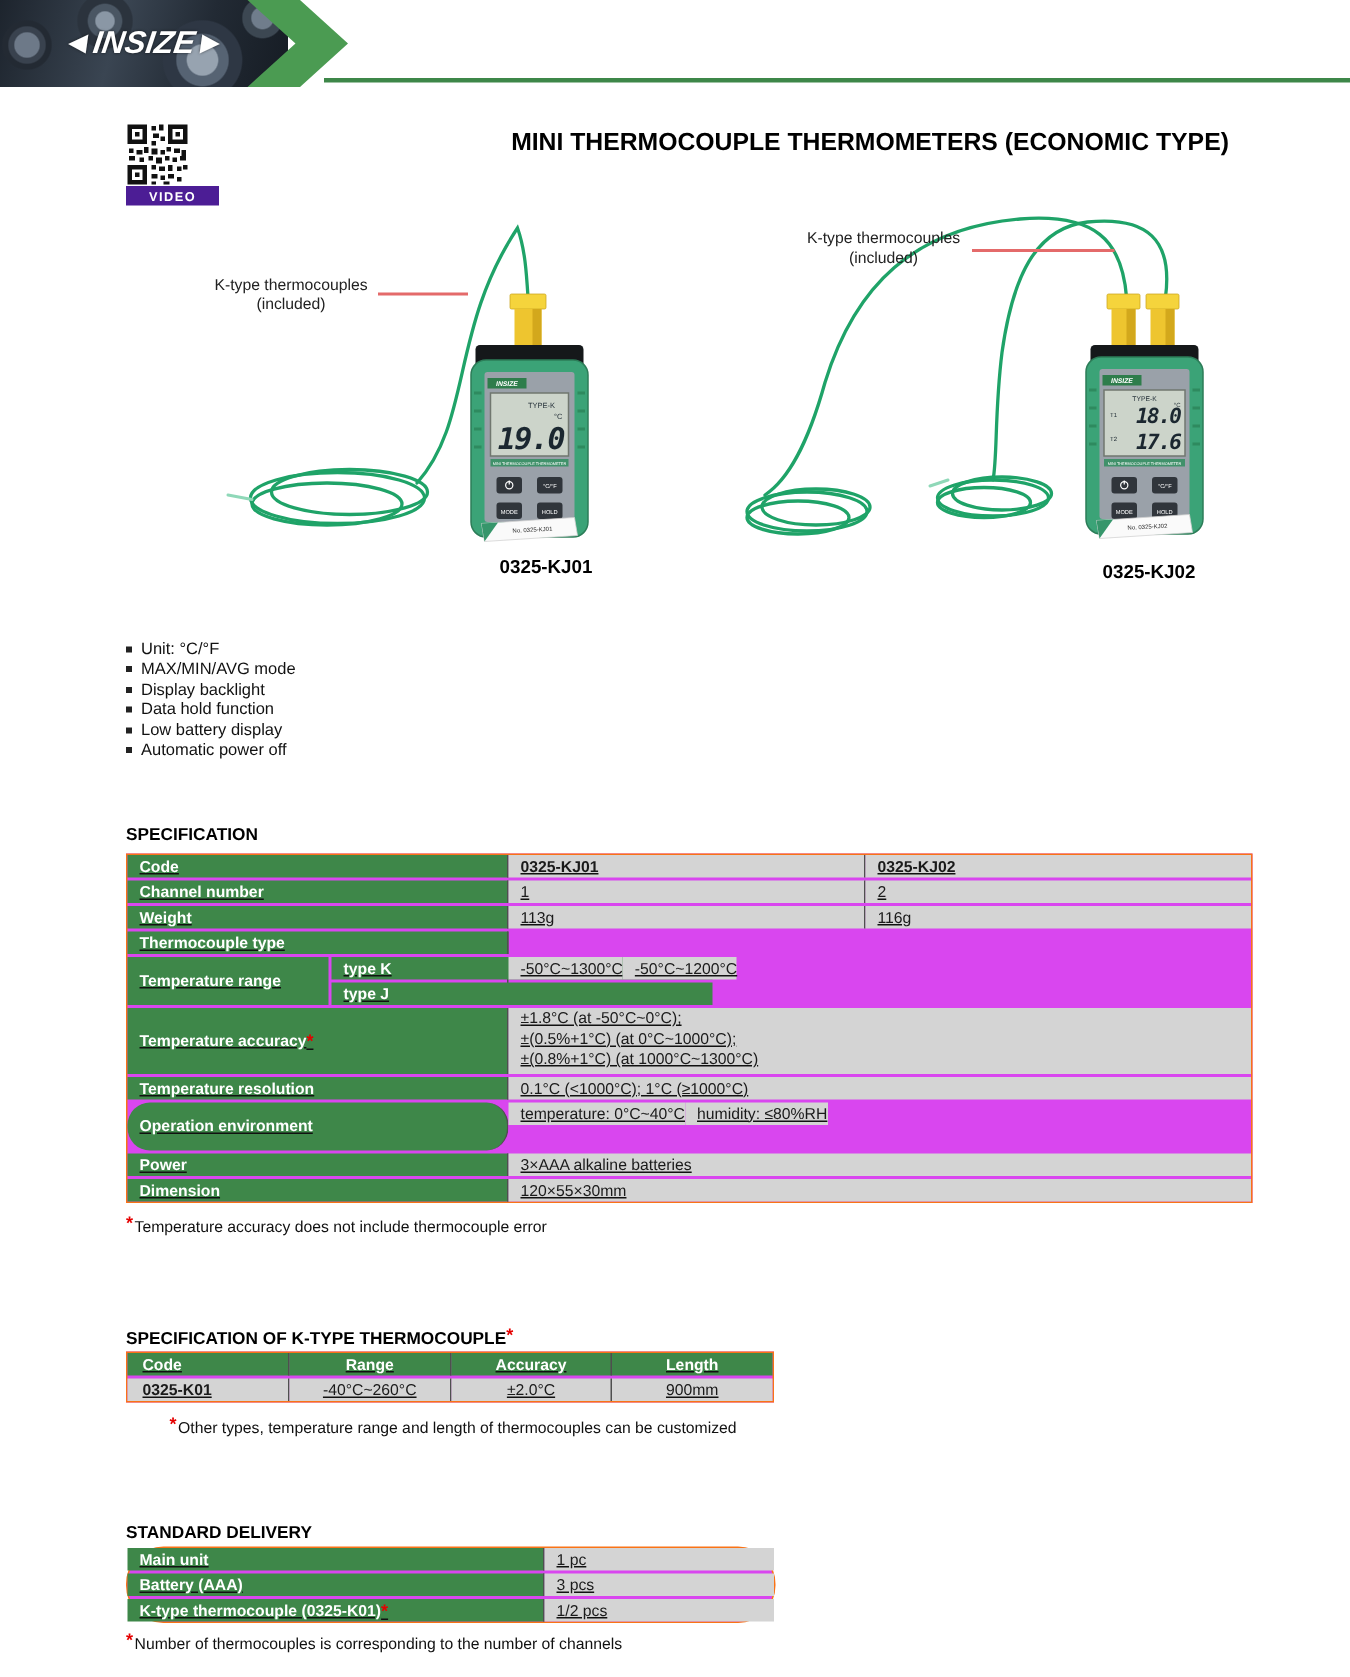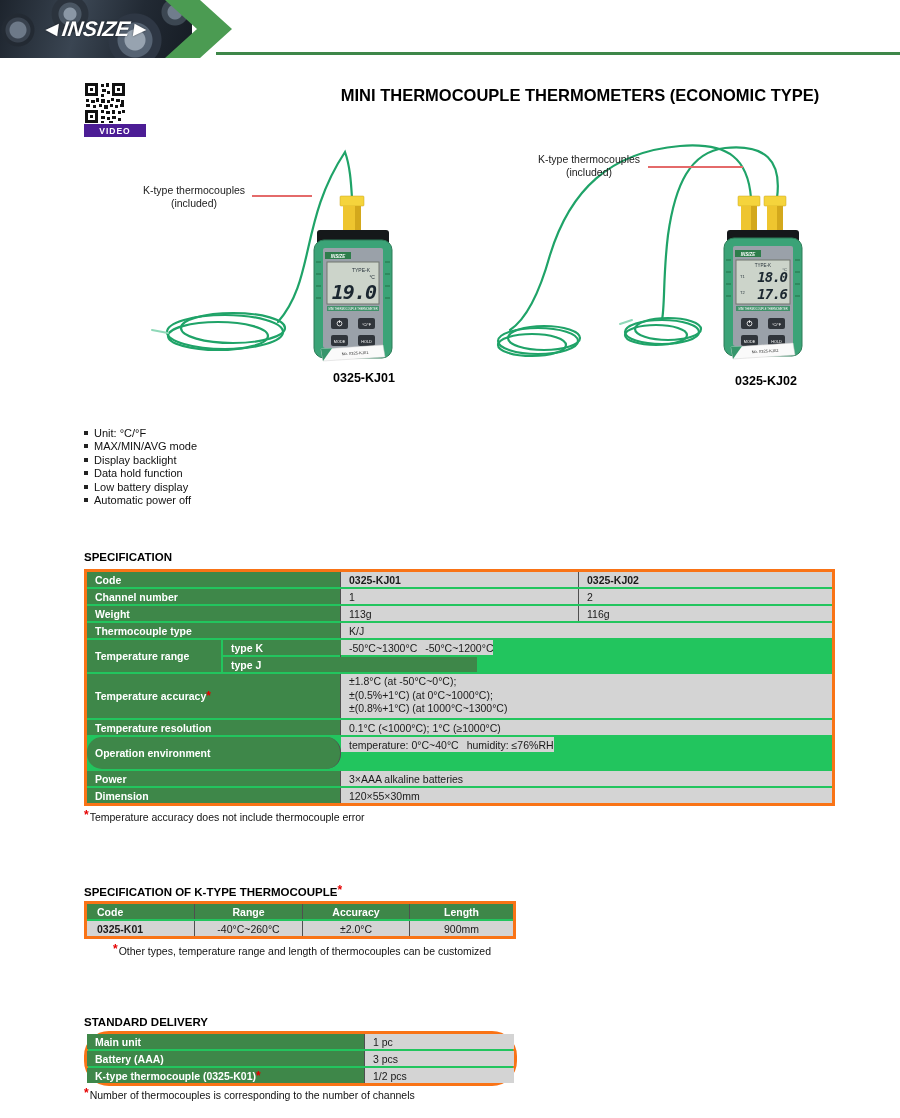--- a/index.html
+++ b/index.html
@@ -40,21 +40,21 @@
   #features{position:absolute;left:84px;top:427px;font-size:11px;}
   .feat{display:flex;align-items:center;margin-bottom:2.5px;height:11px;}
   .sq{display:inline-block;width:4px;height:4px;background:#222;margin-right:6px;flex:0 0 auto;}
 
   
   .sec-h{position:absolute;font-size:11.5px;font-weight:bold;color:#000;}
   .foot{position:absolute;font-size:10.5px;color:#111;}
   .ast{color:#e50000;font-weight:bold;font-size:12px;vertical-align:2px;margin-right:1px;}
 
   
-  .tbl{position:absolute;background:#22c55e;border:3px solid #f97316;box-sizing:border-box;}
+  .tbl{position:absolute;background:#d946ef;border:1px solid #f97316;box-sizing:border-box;text-decoration:underline;}
   .tr{display:flex;height:15px;margin-bottom:2px;}
   .tr:last-child{margin-bottom:0;}
   .lc{background:#3e8749;color:#fff;font-weight:bold;font-size:10.5px;display:flex;align-items:center;
       padding-left:8px;box-sizing:border-box;border-right:1px solid #4f4f4f;}
   .vc{background:#d4d4d4;font-size:10.5px;display:flex;align-items:center;padding-left:8px;
       box-sizing:border-box;color:#1a1a1a;}
   .bold{font-weight:bold;}
   
   #t1{left:84px;top:569px;width:751px;}
   #t1 .lc{width:254px;flex:0 0 auto;}
@@ -325,21 +325,20 @@
       <div class="vc v1">1</div>
       <div class="vc v2">2</div>
     </div>
     <div class="tr">
       <div class="lc">Weight</div>
       <div class="vc v1">113g</div>
       <div class="vc v2">116g</div>
     </div>
     <div class="tr">
       <div class="lc">Thermocouple type</div>
-      <div class="vc vfull">K/J</div>
     </div>
     <div class="tr grp">
       <div class="lc lcm" style="height:32px;">Temperature range</div>
       <div class="subcol">
         <div class="lc">type K</div>
         <div class="lc">type J</div>
       </div>
       <div class="valcol">
         <div class="vc">-50°C~1300°C</div>
         <div class="vc">-50°C~1200°C</div>
@@ -359,21 +358,21 @@
       </div>
     </div>
     <div class="tr">
       <div class="lc">Temperature resolution</div>
       <div class="vc vfull">0.1°C (&lt;1000°C); 1°C (≥1000°C)</div>
     </div>
     <div class="tr grp">
       <div class="lc" style="height:32px;border-radius:15px;">Operation environment</div>
       <div class="valcol">
         <div class="vc">temperature: 0°C~40°C</div>
-        <div class="vc">humidity: ≤76%RH</div>
+        <div class="vc">humidity: ≤80%RH</div>
       </div>
     </div>
     <div class="tr">
       <div class="lc">Power</div>
       <div class="vc vfull">3×AAA alkaline batteries</div>
     </div>
     <div class="tr">
       <div class="lc">Dimension</div>
       <div class="vc vfull">120×55×30mm</div>
     </div>

